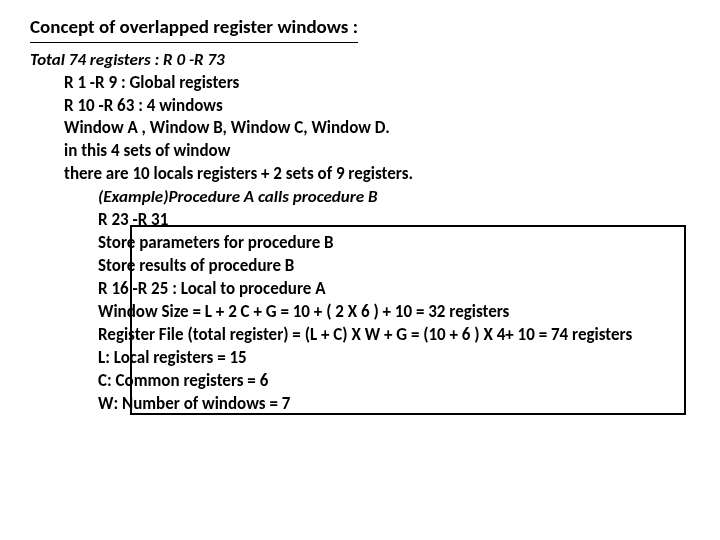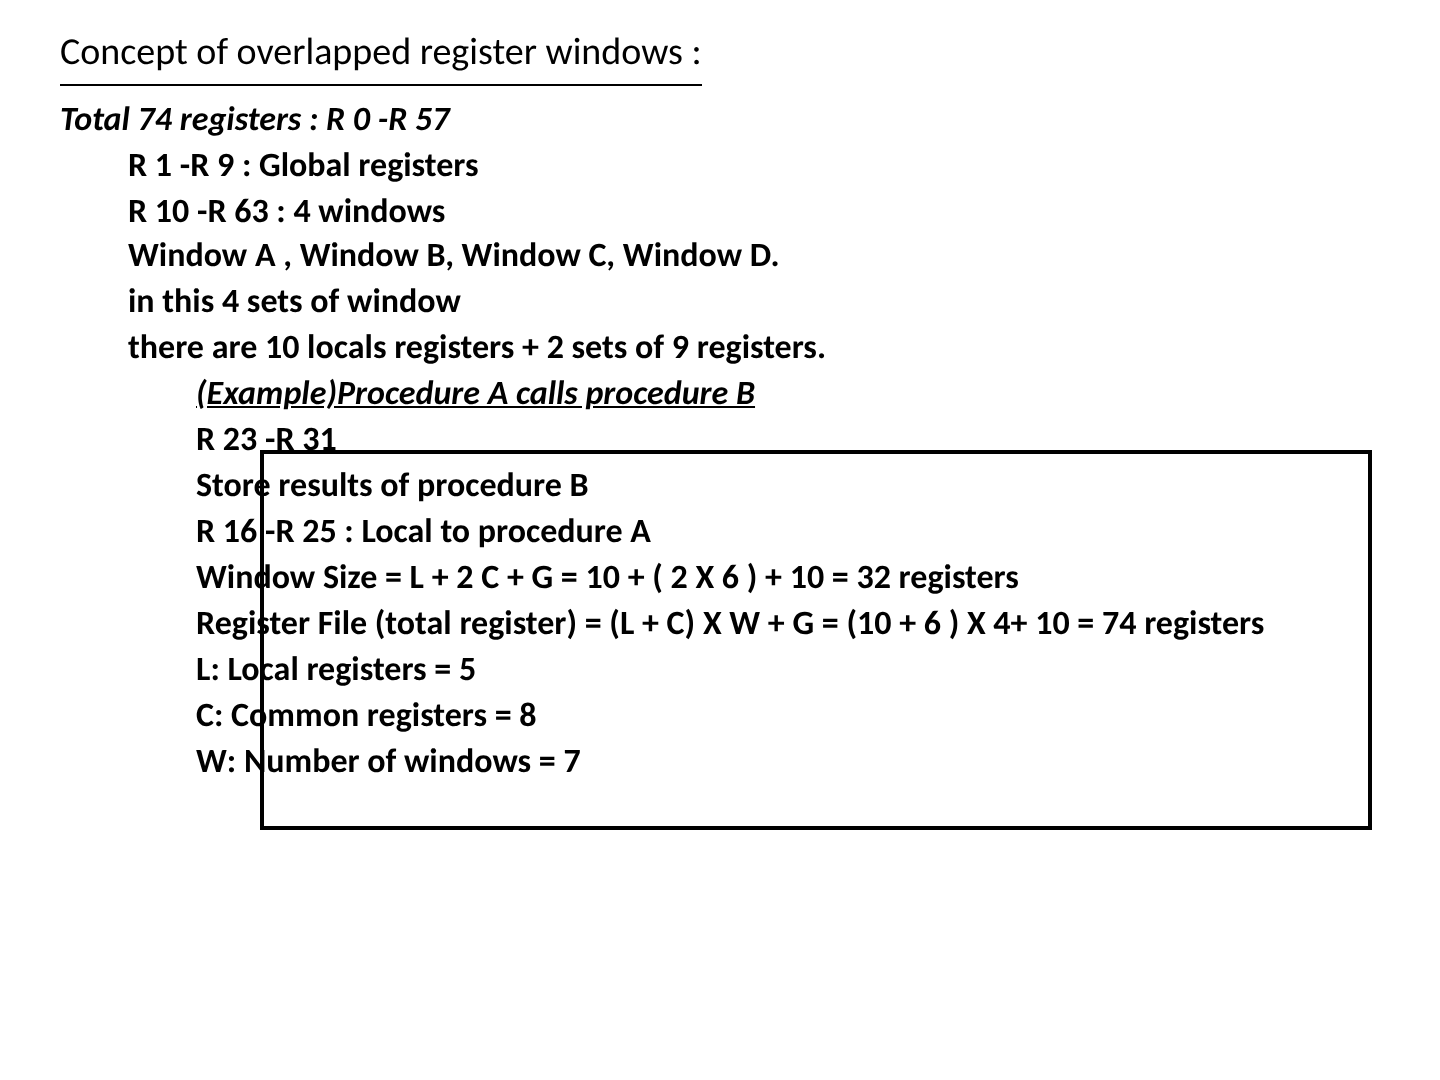--- a/index.html
+++ b/index.html
@@ -10,57 +10,58 @@
     background: #fff;
     font-family: Calibri, Arial, sans-serif;
     color: #000;
   }
   .page {
     padding: 14px 0 0 30px;
     font-size: 17px;
     line-height: 1.35;
   }
   .title {
-    font-weight: normal;
+    font-weight: bold;
     font-size: 19px;
     padding-bottom: 2px;
     border-bottom: 1.5px solid #000;
     display: inline-block;
     margin-bottom: 6px;
   }
   .bold { font-weight: bold; }
   .italic { font-style: italic; }
-  .underline { text-decoration: underline; }
+  .underline { }
   .ind1 { margin-left: 0; }
   .ind2 { margin-left: 34px; }
   .ind3 { margin-left: 68px; }
   .line { white-space: pre-wrap; }
   .box {
     position: absolute;
     border: 2px solid #000;
     background: transparent;
     pointer-events: none;
   }
 </style>
 </head>
 <body>
 
 <div class="page">
   <div class="title">Concept of overlapped register windows :</div>
 
-  <div class="line ind1 bold italic">Total 74 registers : R 0 -R 57</div>
+  <div class="line ind1 bold italic">Total 74 registers : R 0 -R 73</div>
   <div class="line ind2 bold">R 1 -R 9 : Global registers</div>
   <div class="line ind2 bold">R 10 -R 63 : 4 windows</div>
   <div class="line ind2 bold">Window A , Window B, Window C, Window D.</div>
   <div class="line ind2 bold">in this 4 sets of window</div>
   <div class="line ind2 bold">there are 10 locals registers + 2 sets of 9 registers.</div>
   <div class="line ind3 bold italic underline">(Example)Procedure A calls procedure B</div>
   <div class="line ind3 bold">R 23 -R 31</div>
+  <div class="line ind3 bold">Store parameters for procedure B</div>
   <div class="line ind3 bold">Store results of procedure B</div>
   <div class="line ind3 bold">R 16 -R 25 : Local to procedure A</div>
   <div class="line ind3 bold">Window Size = L + 2 C + G = 10 + ( 2 X 6 ) + 10 = 32 registers</div>
   <div class="line ind3 bold">Register File (total register) = (L + C) X W + G = (10 + 6 ) X 4+ 10 = 74 registers</div>
-  <div class="line ind3 bold">L: Local registers = 5</div>
-  <div class="line ind3 bold">C: Common registers = 8</div>
+  <div class="line ind3 bold">L: Local registers = 15</div>
+  <div class="line ind3 bold">C: Common registers = 6</div>
   <div class="line ind3 bold">W: Number of windows = 7</div>
 </div>
 
 <div id="thebox" class="box" style="left: 130px; top: 225px; width: 552px; height: 186px;"></div>
 
 </body></html>

